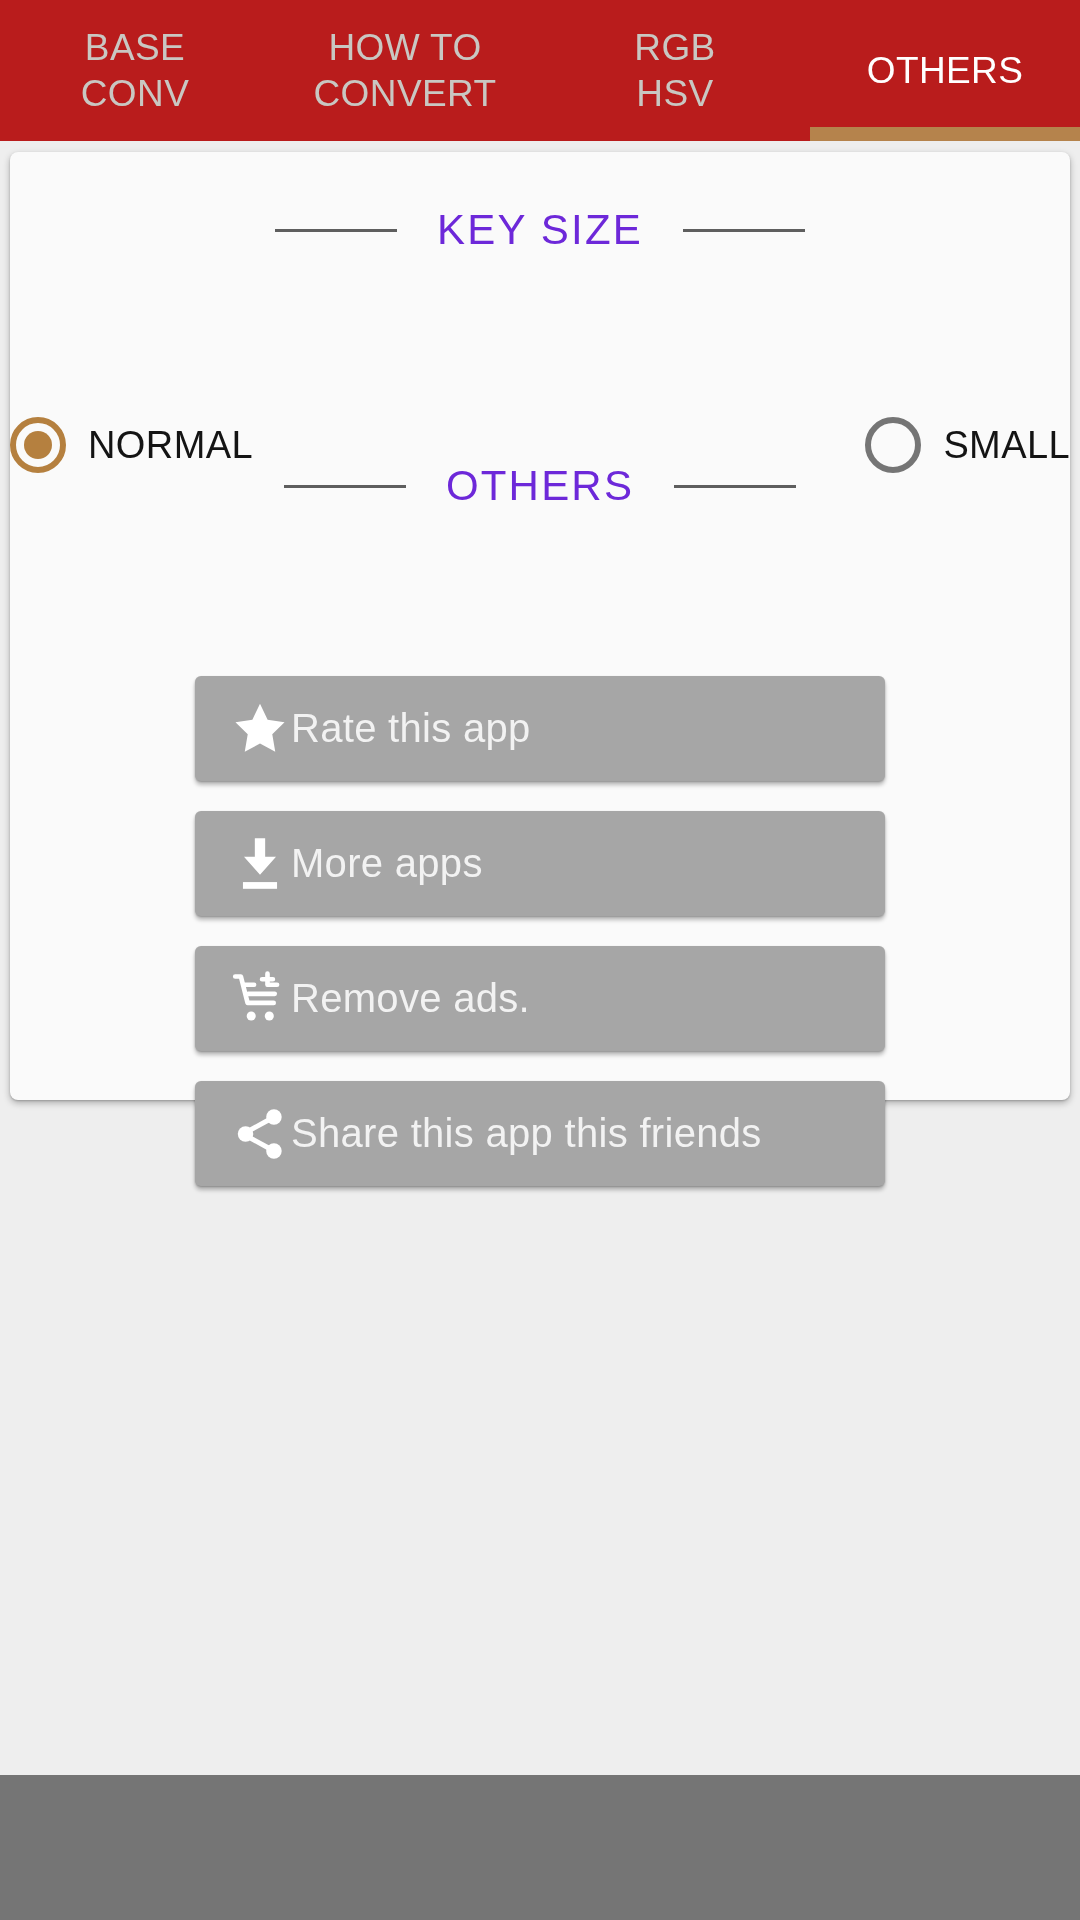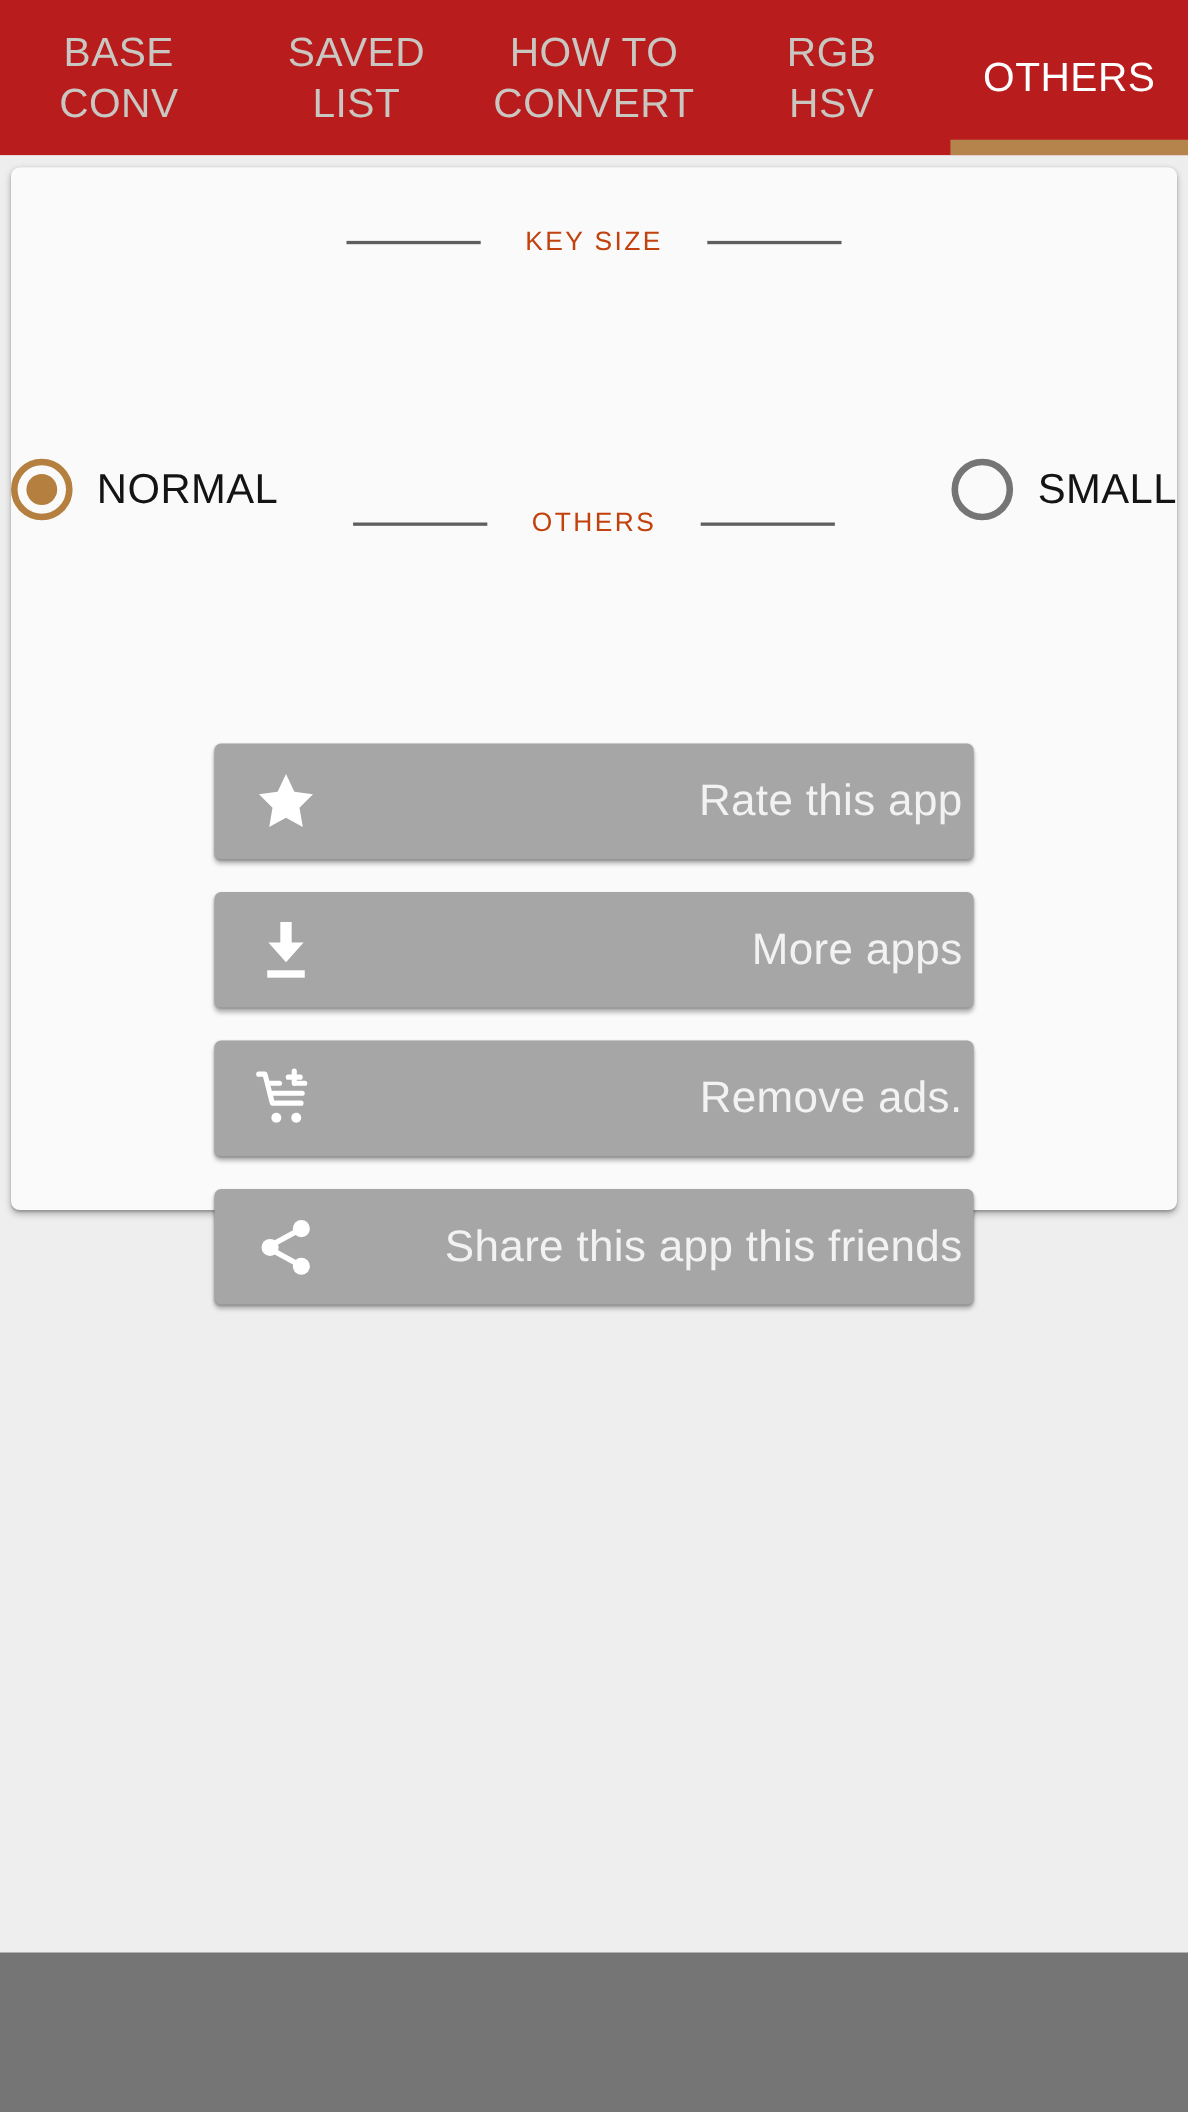--- a/index.html
+++ b/index.html
@@ -57,22 +57,22 @@
     display:flex; align-items:center; justify-content:center;
   }
   .section-head .rule {
     height:3px;
     background:#5e5e5e;
     width:122px;
   }
   .section-head .rule.left  { margin-right:40px; }
   .section-head .rule.right { margin-left:40px;  }
   .section-head .shtitle {
-    color:#c2410c;
-    font-size:24px;
+    color:#6d28d9;
+    font-size:42px;
     letter-spacing:2.2px;
     font-weight:400;
     white-space:nowrap;
   }
 
   
   #radio-row {
     position:absolute;
     left:0; top:265px; width:100%;
     display:flex; align-items:center; justify-content:space-between;
@@ -121,49 +121,46 @@
   .btn-icon {
     position:absolute;
     left:32px; top:50%;
     transform:translateY(-50%);
     width:66px; height:66px;
     display:flex; align-items:center; justify-content:center;
   }
   .btn-icon svg { display:block; }
   .btn-text {
     width:100%;
-    text-align:right;
+    text-align:left;
     color:#f2f2f2;
     font-size:40px;
     letter-spacing:0.3px;
     padding-left:48px;
     padding-right:10px;
+    margin-left:48px;
   }
 
   
   #ad-bar {
     position:absolute;
     left:0; top:1775px; width:1080px; height:145px;
     background:#757575;
   }
 </style>
 </head>
 <body>
 
 <div id="tabbar">
 
   <div class="tab">
     <span class="tlabel">BASE</span>
     <span class="tlabel">CONV</span>
   </div>
 
-  <div class="tab">
-    <span class="tlabel">SAVED</span>
-    <span class="tlabel">LIST</span>
-  </div>
 
   <div class="tab">
     <span class="tlabel">HOW TO</span>
     <span class="tlabel">CONVERT</span>
   </div>
 
   <div class="tab">
     <span class="tlabel">RGB</span>
     <span class="tlabel">HSV</span>
   </div>

